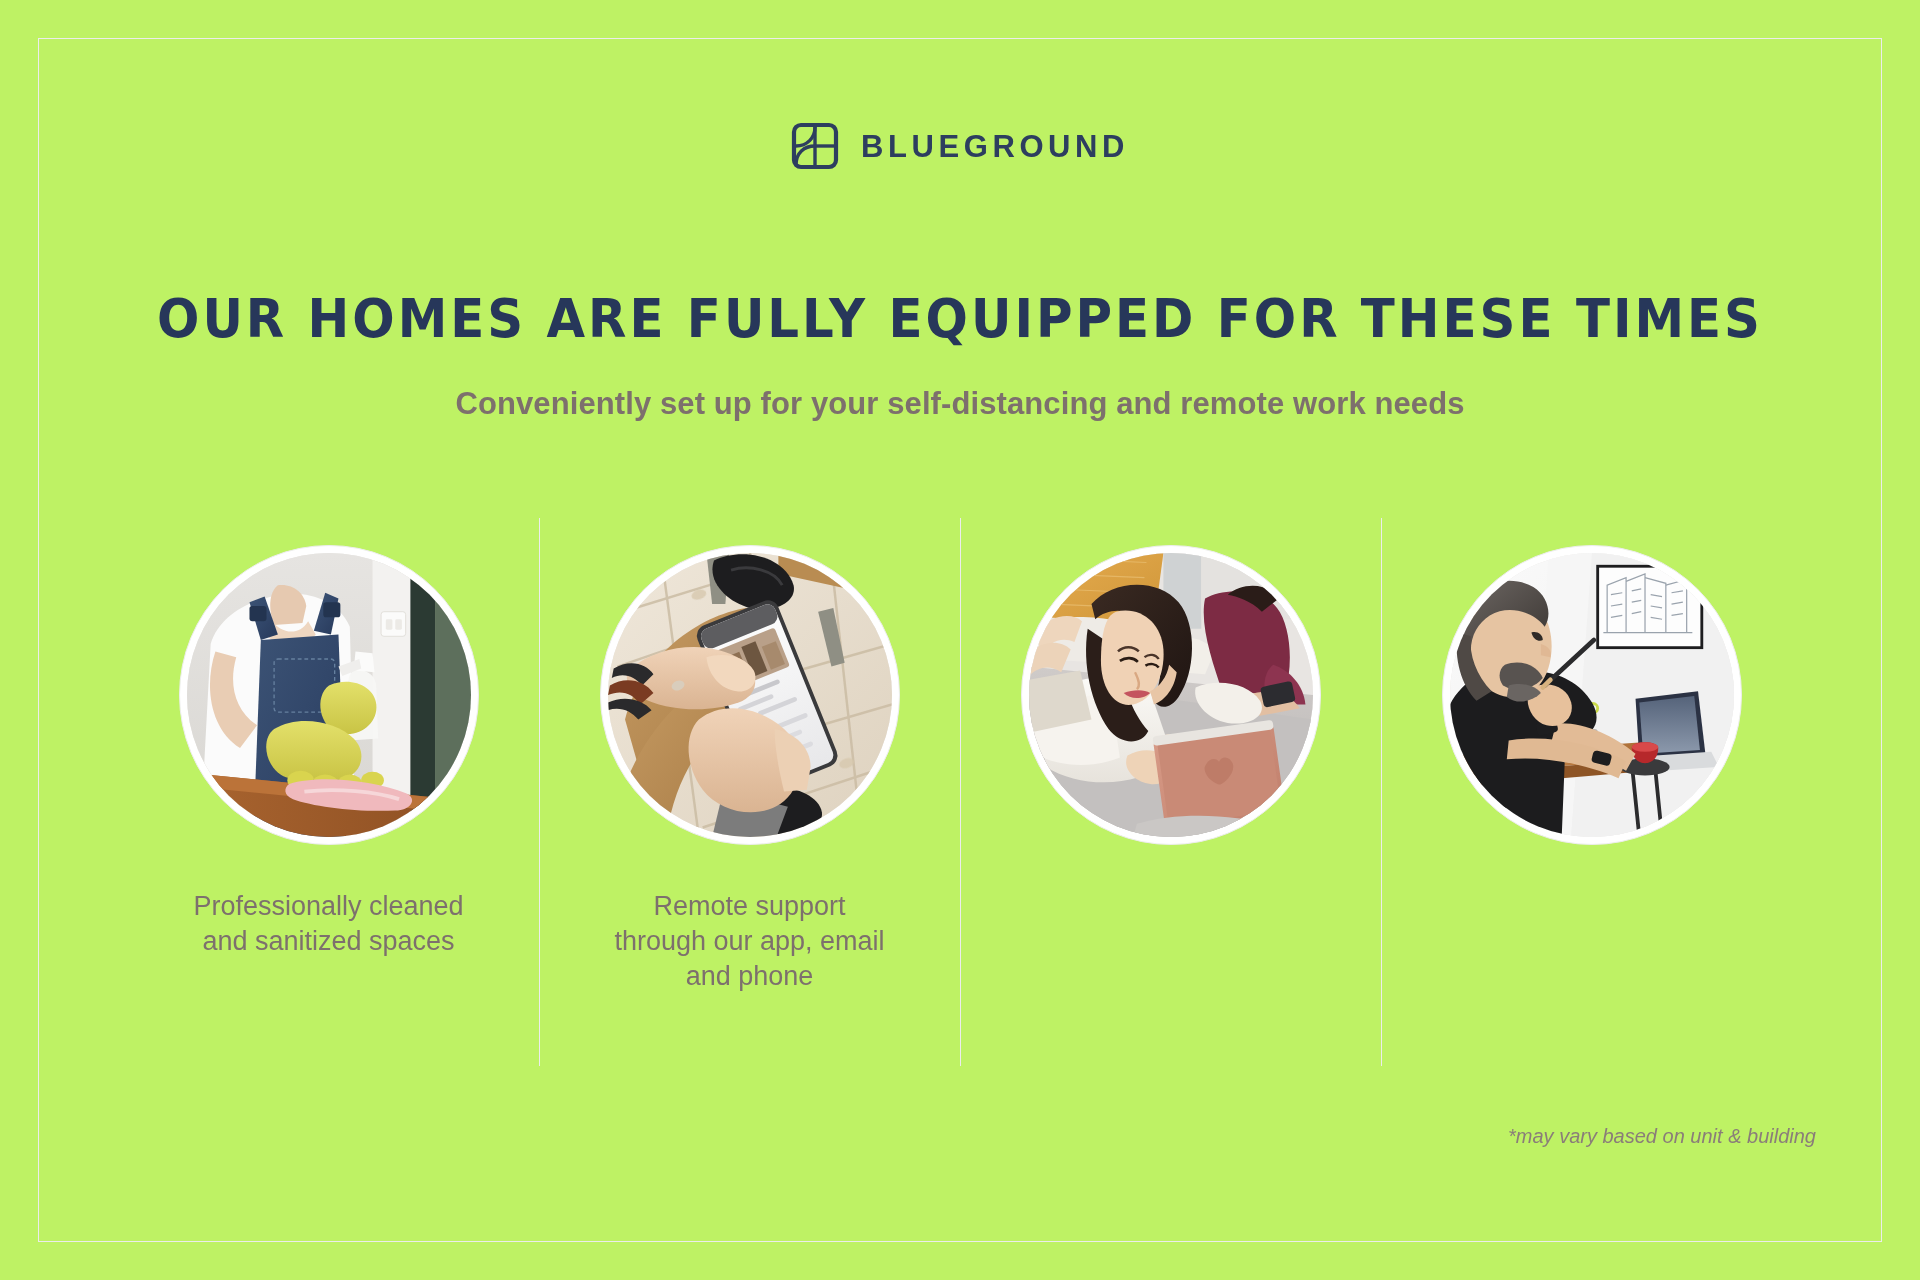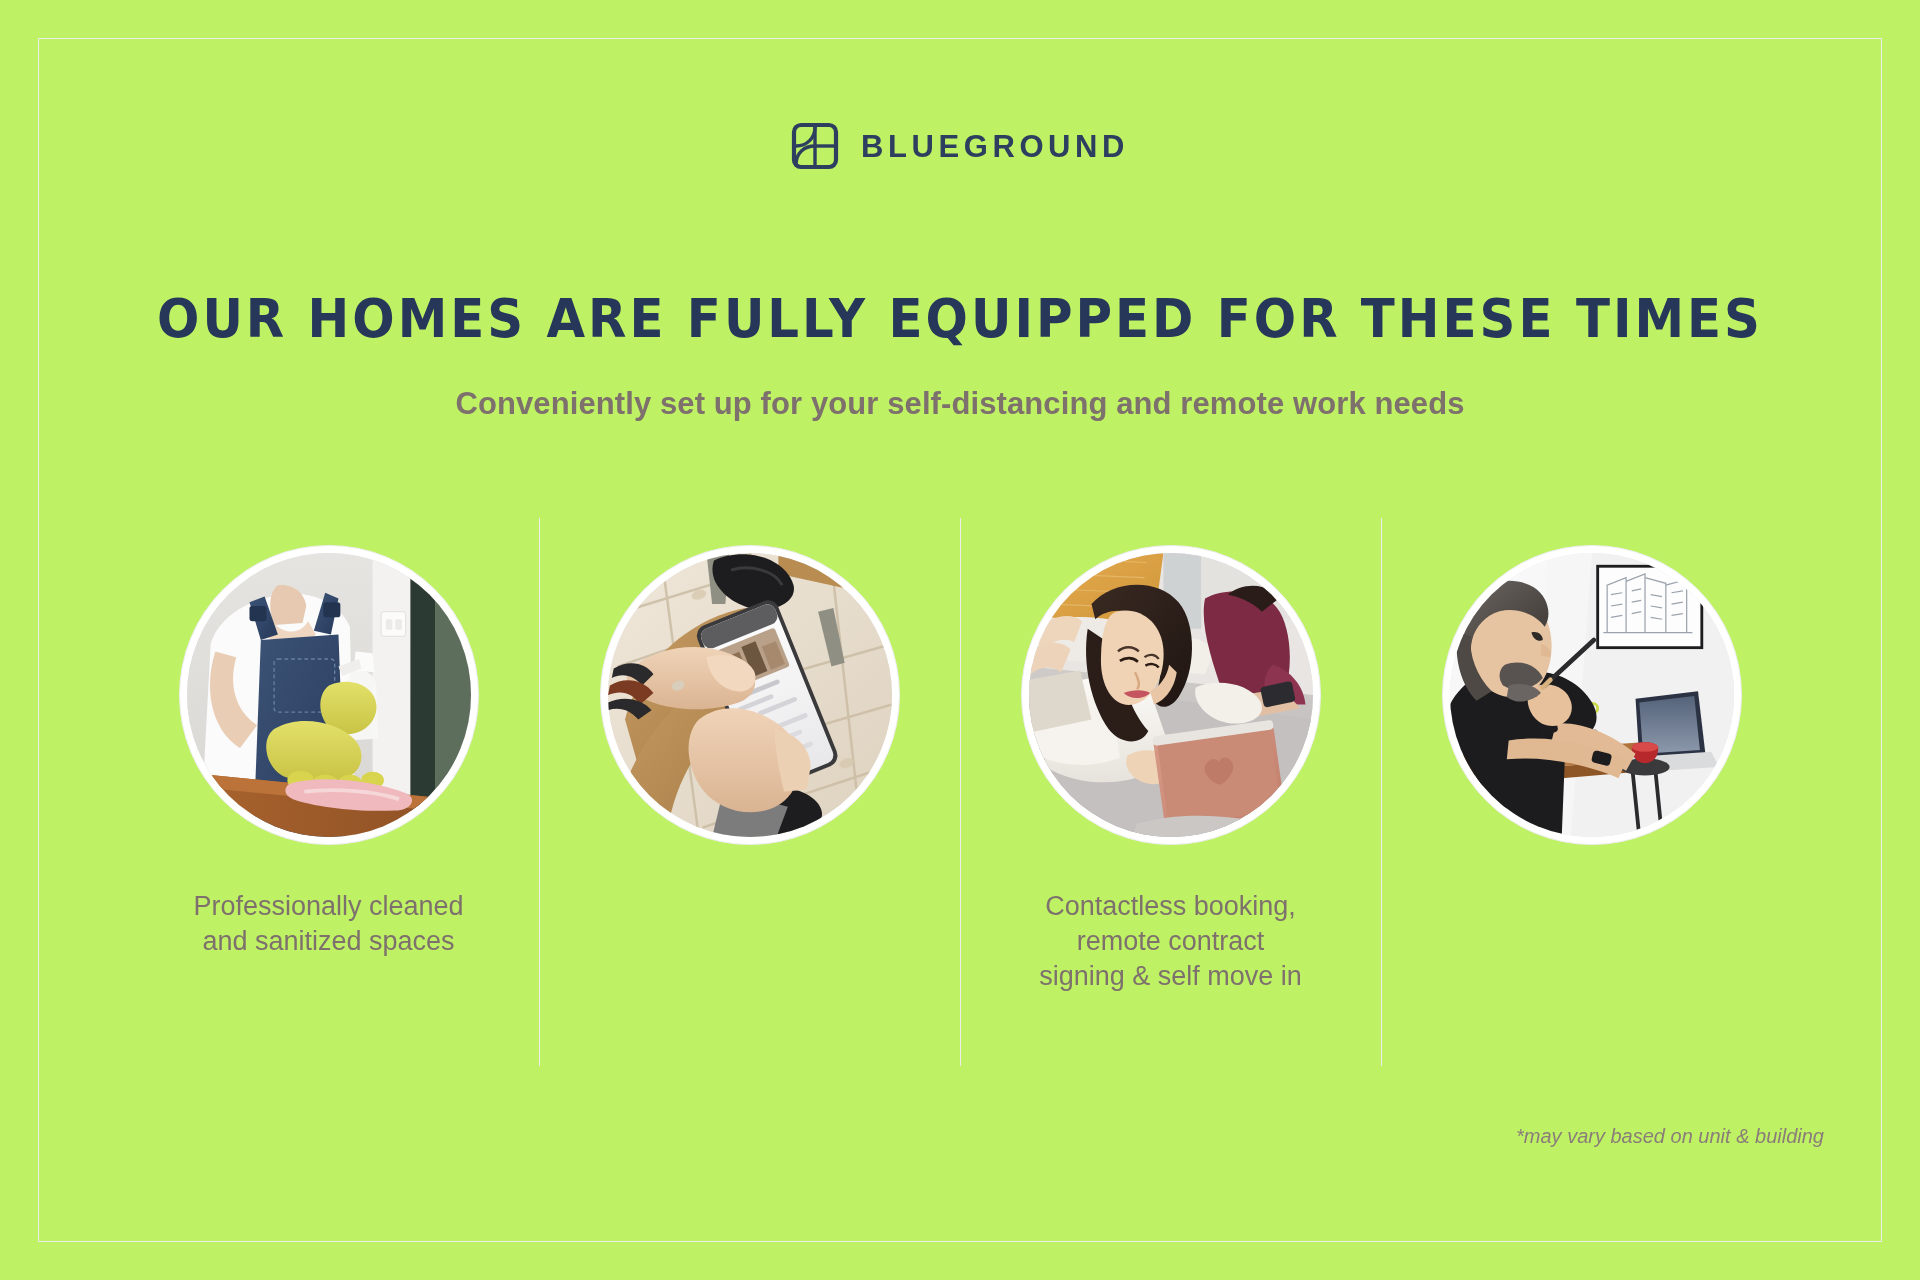--- a/index.html
+++ b/index.html
@@ -96,21 +96,21 @@
     font-size:27px;
     line-height:1.30;
     color:#7d706d;
     font-family:"Liberation Sans", sans-serif;
     white-space:pre-line;
     padding:0 8px;
   }
 
   
   .footnote{
-    position:absolute;right:96px;bottom:132px;
+    position:absolute;right:104px;bottom:132px;
     font-size:20px;font-style:italic;
     color:#8a7d79;
     font-family:"Liberation Sans", sans-serif;
   }
 </style>
 </head>
 <body>
 
 <div class="poster">
 
@@ -279,20 +279,23 @@
             <path d="M104 110 C124 104 146 110 154 124 C160 136 150 148 136 146 C120 144 106 130 104 110Z" fill="#f2d8be"></path>
 
             <path d="M6 122 C22 112 40 116 48 128 L36 140 C28 130 16 126 4 132Z" fill="#2a2a2c"></path>
             <path d="M2 140 C18 130 38 134 48 148 L34 160 C26 148 14 144 0 150Z" fill="#7a3b22"></path>
             <path d="M0 158 C16 150 36 154 46 166 L32 176 C24 166 12 162 0 166Z" fill="#2a2a2c"></path>
 
             <ellipse cx="74" cy="140" rx="7" ry="5" fill="#d9cdbc" transform="rotate(-20 74 140)"></ellipse>
           </svg>
         </div>
       </div>
+      <p class="caption">Remote support
+through our app, email
+and phone</p>
     </div>
 
     <div class="col">
       <div class="photo-ring">
         <div class="photo">
           <svg viewBox="0 0 300 300" preserveAspectRatio="xMidYMid slice" aria-hidden="true">
             <defs>
               <linearGradient id="c3bed" x1="0" y1="0" x2="0" y2="1">
                 <stop offset="0" stop-color="#cfcbc9"></stop>
                   <stop offset="1" stop-color="#b4b0af"></stop>
@@ -367,23 +370,20 @@
             <g transform="rotate(-8 190 230)">
               <rect x="136" y="190" width="128" height="96" rx="6" fill="url(#c3tab)"></rect>
               <rect x="140" y="194" width="120" height="88" rx="4" fill="#c98a76"></rect>
               <rect x="136" y="186" width="128" height="10" rx="4" fill="#e8e5e0"></rect>
               <path d="M186 226 C190 218 198 216 202 222 C206 216 214 218 216 226 C218 236 204 246 200 246 C196 246 184 236 186 226Z" fill="#b4715c" opacity="0.55"></path>
             </g>
             <path d="M114 286 C160 272 228 276 268 292 L268 300 L110 300 Z" fill="#cac7c5"></path>
           </svg>
         </div>
       </div>
-      <p class="caption">Contactless booking,
-remote contract
-signing &amp; self move in</p>
     </div>
 
     <div class="col">
       <div class="photo-ring">
         <div class="photo">
           <svg viewBox="0 0 300 300" preserveAspectRatio="xMidYMid slice" aria-hidden="true">
             <defs>
               <linearGradient id="c4wall" x1="0" y1="0" x2="1" y2="1">
                 <stop offset="0" stop-color="#fbfbfb"></stop>
                   <stop offset="1" stop-color="#ebebeb"></stop>

